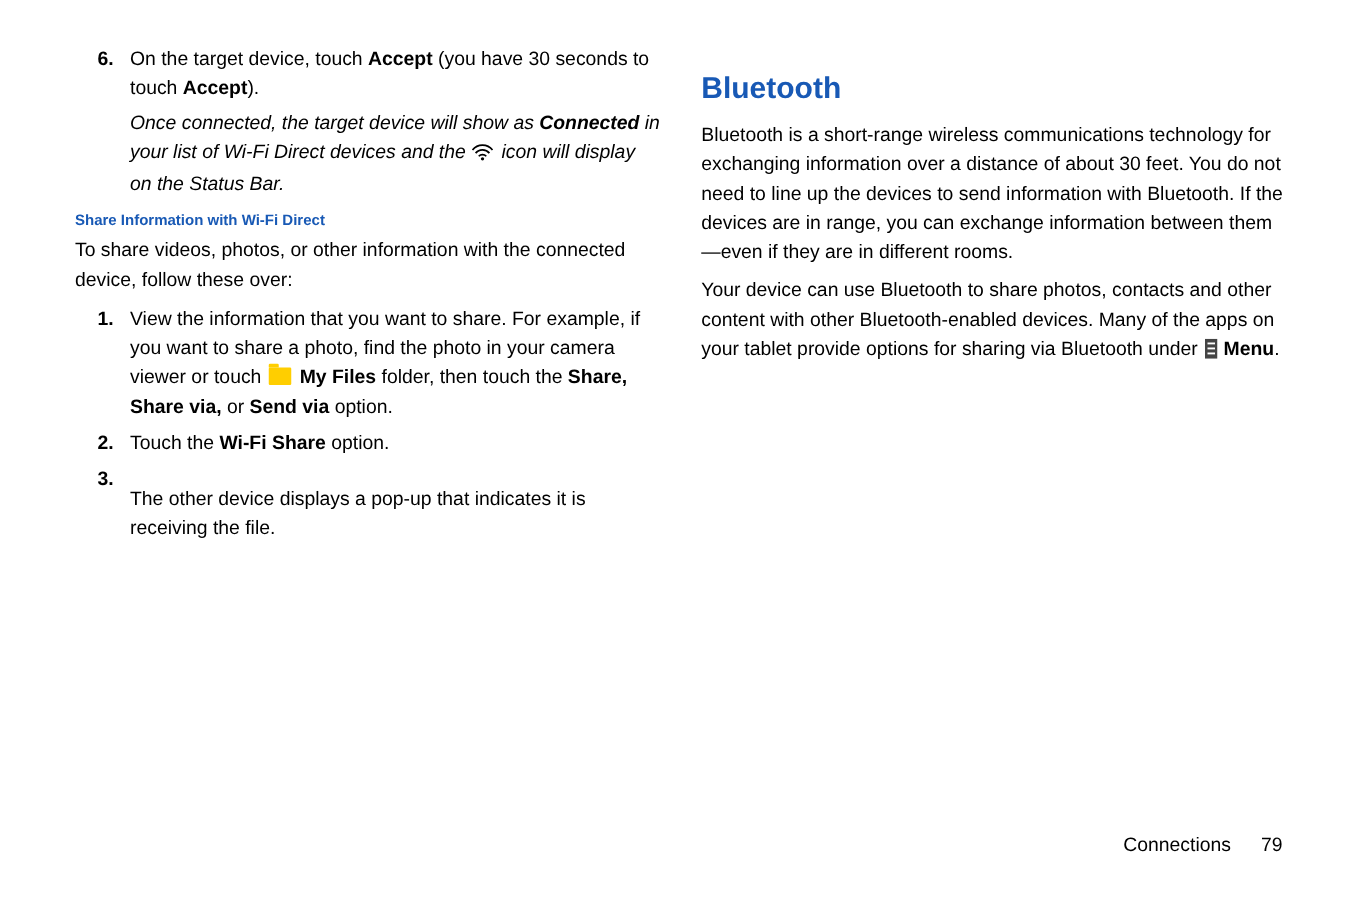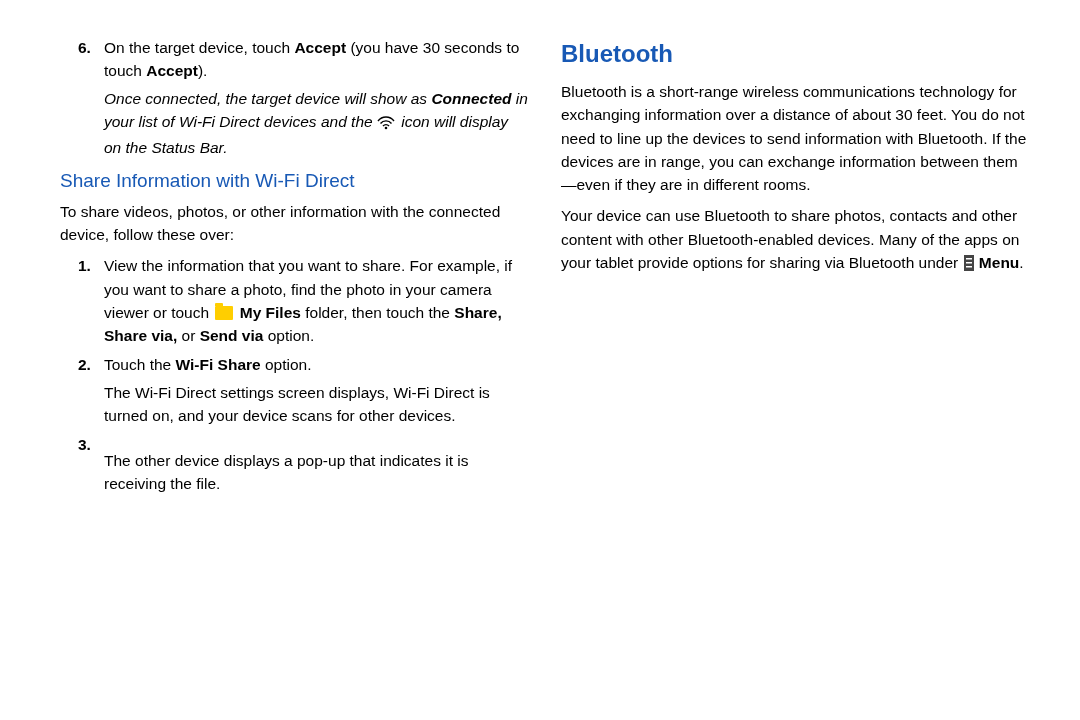--- a/index.html
+++ b/index.html
@@ -15,21 +15,21 @@
     display: flex;
   }
   .column {
     flex: 1;
     box-sizing: border-box;
   }
   .left-column {
     padding: 36px 16px 24px 60px;
   }
   .right-column {
-    padding: 36px 50px 24px 16px;
+    padding: 53px 50px 24px 16px;
     display: flex;
     flex-direction: column;
   }
   .ol-item {
     display: flex;
     margin-bottom: 4px;
   }
   .ol-num {
     font-weight: bold;
     min-width: 26px;
@@ -37,23 +37,23 @@
   }
   .ol-body {
     flex: 1;
   }
   .indent-block {
     padding-left: 44px;
     font-style: italic;
   }
   .sub-heading {
     color: #1859b5;
-    font-weight: normal;
+    font-weight: bold;
     margin: 6px 0 4px 0;
-    font-size: 19px;
+    font-size: 12px;
   }
   .section-heading {
     color: #1859b5;
     font-weight: bold;
     font-size: 24px;
     margin: 0 0 8px 0;
   }
   .para {
     margin: 0 0 8px 0;
   }
@@ -134,21 +134,20 @@
       <span>View the information that you want to share. For example, if you want to share a photo, find the photo in your camera viewer or touch </span>
       <span class="folder-icon"></span>
       <b>My Files</b><span> folder, then touch the </span><b>Share, Share via,</b><span> or </span><b>Send via</b><span> option.</span>
     </div>
   </div>
 
   <div class="ol-item" style="margin-top:6px;">
     <div class="ol-num">2.</div>
     <div class="ol-body">
       <span>Touch the </span><b>Wi-Fi Share</b><span> option.</span>
-      <div style="margin-top:4px;">The Wi-Fi Direct settings screen displays, Wi-Fi Direct is turned on, and your device scans for other devices.</div>
     </div>
   </div>
 
   <div class="ol-item" style="margin-top:6px;">
     <div class="ol-num">3.</div>
     <div class="ol-body">
       <div style="margin-top:16px;">The other device displays a pop-up that indicates it is receiving the file.</div>
     </div>
   </div>
 
@@ -166,14 +165,17 @@
       <svg width="10" height="16" viewBox="0 0 10 16">
         <rect x="0" y="0" width="10" height="16" fill="#444"></rect>
         <rect x="2" y="3" width="6" height="1.5" fill="#fff"></rect>
         <rect x="2" y="7" width="6" height="1.5" fill="#fff"></rect>
         <rect x="2" y="11" width="6" height="1.5" fill="#fff"></rect>
       </svg>
     </span>
     <b>Menu</b><span>.</span>
   </p>
 
+  <div class="footer">
+    <span class="footer-label">Connections</span><span>79</span>
+  </div>
 
 </div>
 
 </body></html>

